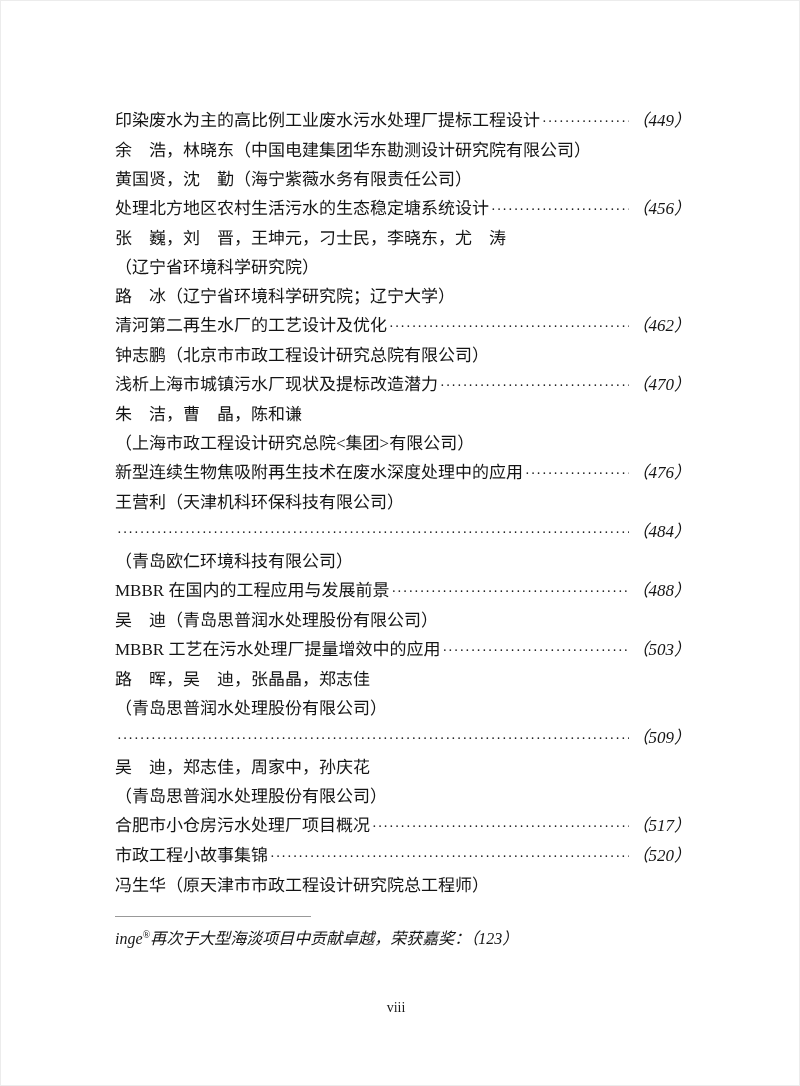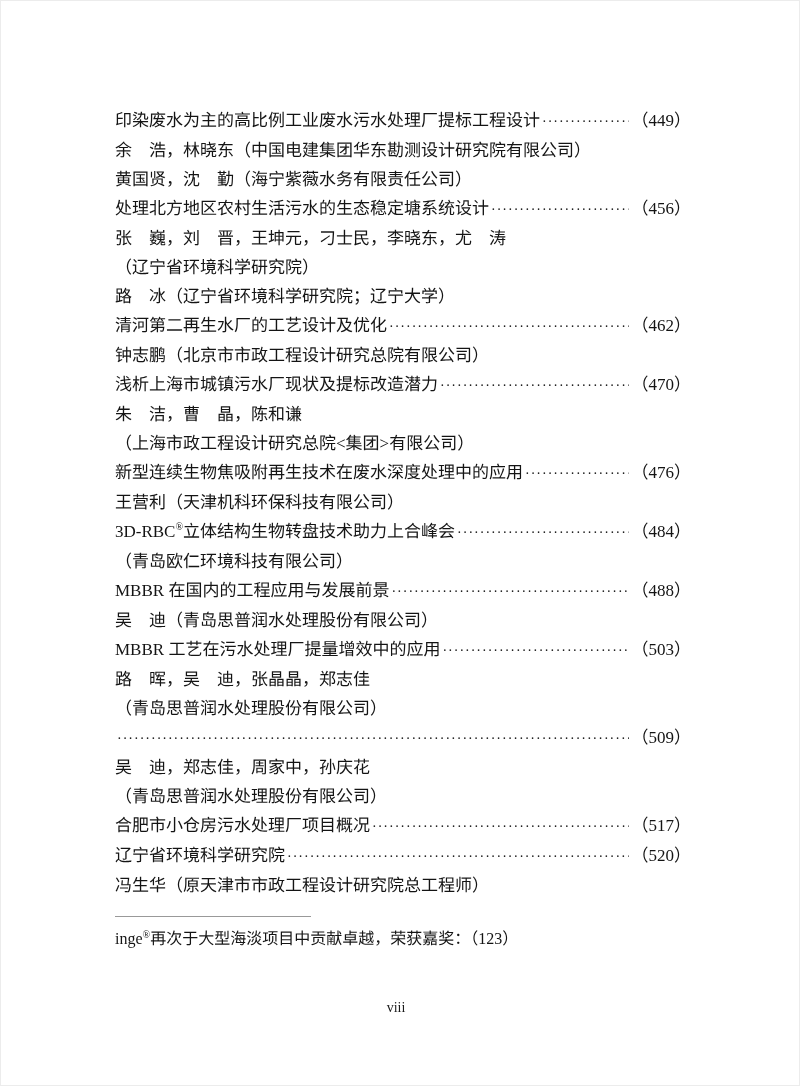--- a/index.html
+++ b/index.html
@@ -29,41 +29,42 @@
   .title { flex: 0 0 auto; }
   .leader {
     flex: 1 1 auto;
     overflow: hidden;
     white-space: nowrap;
     font-size: 14px;
     letter-spacing: 1px;
     margin: 0 3px 0 2px;
     color: #1a1a1a;
   }
-  .pageref { flex: 0 0 auto; }
+  .pageref { flex: 0 0 auto; font-style: italic; }
   .author-line {
     text-align: left;
     line-height: 29px;
     font-size: 17px;
   }
   sup.reg {
     font-size: 10px;
     line-height: 0;
     vertical-align: super;
   }
   .footnote-sep {
     margin-top: 16px;
     width: 196px;
     height: 0;
     border-top: 1px solid #999999;
   }
   .footnote {
     margin-top: 7px;
     font-size: 16px;
     line-height: 29px;
+    font-style: italic;
   }
   .pageno {
     position: absolute;
     top: 1000px;
     left: 0;
     right: 8px;
     text-align: center;
     font-size: 14px;
     color: #1a1a1a;
   }
@@ -113,21 +114,20 @@
         <div class="entry">
           <div class="title-row">
             <span class="title">新型连续生物焦吸附再生技术在废水深度处理中的应用</span>
             <span class="leader">····························································································································································································································</span>
             <span class="pageref">（476）</span>
           </div>
           <div class="author-line">王营利（天津机科环保科技有限公司）</div>
         </div>
         <div class="entry">
           <div class="title-row">
-            <span class="title">3D-RBC<sup class="reg">®</sup>立体结构生物转盘技术助力上合峰会</span>
             <span class="leader">····························································································································································································································</span>
             <span class="pageref">（484）</span>
           </div>
           <div class="author-line">（青岛欧仁环境科技有限公司）</div>
         </div>
         <div class="entry">
           <div class="title-row">
             <span class="title">MBBR 在国内的工程应用与发展前景</span>
             <span class="leader">····························································································································································································································</span>
             <span class="pageref">（488）</span>
@@ -153,21 +153,21 @@
         </div>
         <div class="entry">
           <div class="title-row">
             <span class="title">合肥市小仓房污水处理厂项目概况</span>
             <span class="leader">····························································································································································································································</span>
             <span class="pageref">（517）</span>
           </div>
         </div>
         <div class="entry">
           <div class="title-row">
-            <span class="title">辽宁省环境科学研究院</span>
+            <span class="title">市政工程小故事集锦</span>
             <span class="leader">····························································································································································································································</span>
             <span class="pageref">（520）</span>
           </div>
           <div class="author-line">冯生华（原天津市市政工程设计研究院总工程师）</div>
         </div>
       </div>
     <div class="footnote-sep"></div>
     <div class="footnote">inge<sup class="reg">®</sup>再次于大型海淡项目中贡献卓越，荣获嘉奖：（123）</div>
   </main>
   <div class="pageno">viii</div>

